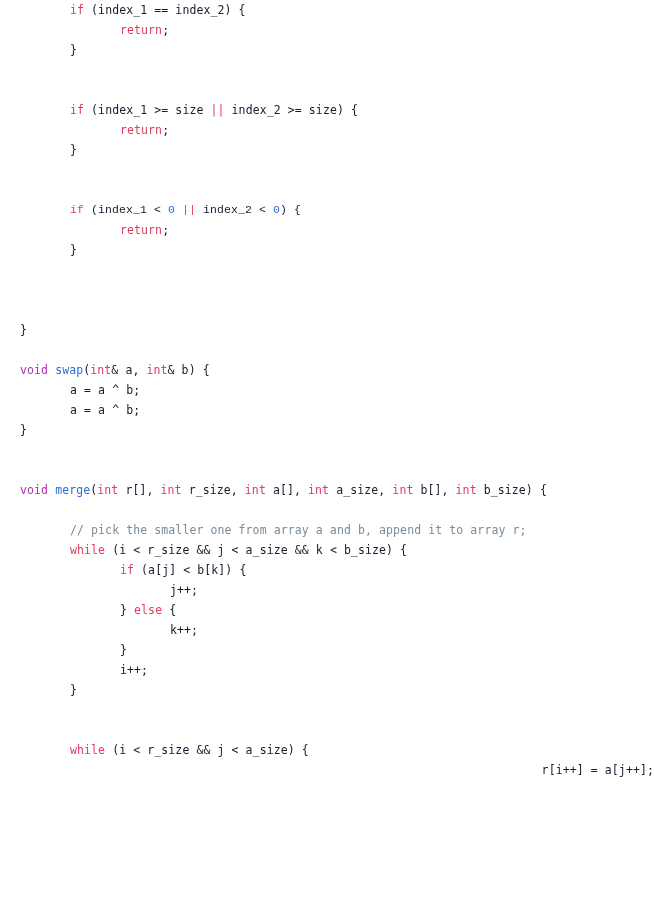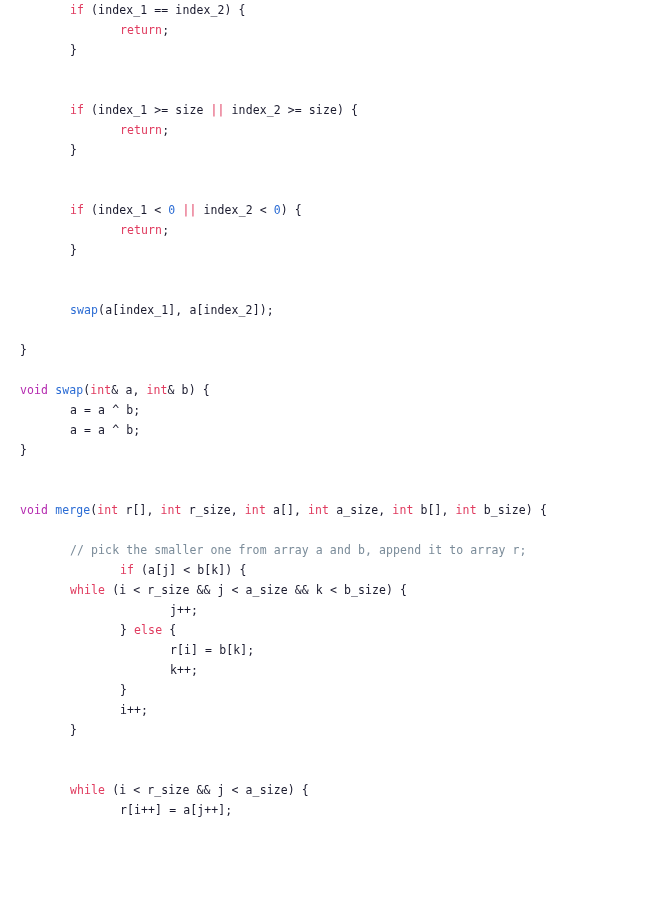--- a/index.html
+++ b/index.html
@@ -43,44 +43,42 @@
     <div class="code-line" style="padding-left: 50px;"><span class="t-kw">if</span><span class="t-pl"> (index_1 == index_2) {</span></div>
     <div class="code-line" style="padding-left: 100px;"><span class="t-kw">return</span><span class="t-pl">;</span></div>
     <div class="code-line" style="padding-left: 50px;"><span class="t-pl">}</span></div>
     <div class="code-line blank" style="padding-left: 0px;">&nbsp;</div>
     <div class="code-line blank" style="padding-left: 0px;">&nbsp;</div>
     <div class="code-line" style="padding-left: 50px;"><span class="t-kw">if</span><span class="t-pl"> (index_1 &gt;= size </span><span class="t-kw">||</span><span class="t-pl"> index_2 &gt;= size) {</span></div>
     <div class="code-line" style="padding-left: 100px;"><span class="t-kw">return</span><span class="t-pl">;</span></div>
     <div class="code-line" style="padding-left: 50px;"><span class="t-pl">}</span></div>
     <div class="code-line blank" style="padding-left: 0px;">&nbsp;</div>
     <div class="code-line blank" style="padding-left: 0px;">&nbsp;</div>
-    <div class="code-line" style="padding-left: 50px;"><span class="t-kw">if</span><span class="t-pl"> (index_1 &lt; </span><span class="t-num">0</span><span class="t-pl"> </span><span class="t-kw">||</span><span class="t-pl"> index_2 &lt; </span><span class="t-num">0</span><span class="t-pl">) {</span></div>
+    <div class="code-line" style="padding-left: 50px; font-family: Liberation Mono, monospace;"><span class="t-kw">if</span><span class="t-pl"> (index_1 &lt; </span><span class="t-num">0</span><span class="t-pl"> </span><span class="t-kw">||</span><span class="t-pl"> index_2 &lt; </span><span class="t-num">0</span><span class="t-pl">) {</span></div>
     <div class="code-line" style="padding-left: 100px;"><span class="t-kw">return</span><span class="t-pl">;</span></div>
     <div class="code-line" style="padding-left: 50px;"><span class="t-pl">}</span></div>
     <div class="code-line blank" style="padding-left: 0px;">&nbsp;</div>
     <div class="code-line blank" style="padding-left: 0px;">&nbsp;</div>
-    <div class="code-line" style="padding-left: 50px;"><span class="t-fn">swap</span><span class="t-pl">(a[index_1], a[index_2]);</span></div>
     <div class="code-line blank" style="padding-left: 0px;">&nbsp;</div>
     <div class="code-line" style="padding-left: 0px;"><span class="t-pl">}</span></div>
     <div class="code-line blank" style="padding-left: 0px;">&nbsp;</div>
     <div class="code-line" style="padding-left: 0px;"><span class="t-void">void</span><span class="t-pl"> </span><span class="t-fn">swap</span><span class="t-pl">(</span><span class="t-type">int</span><span class="t-pl">&amp; a, </span><span class="t-type">int</span><span class="t-pl">&amp; b) {</span></div>
     <div class="code-line" style="padding-left: 50px;"><span class="t-pl">a = a ^ b;</span></div>
     <div class="code-line" style="padding-left: 50px;"><span class="t-pl">a = a ^ b;</span></div>
     <div class="code-line" style="padding-left: 0px;"><span class="t-pl">}</span></div>
     <div class="code-line blank" style="padding-left: 0px;">&nbsp;</div>
     <div class="code-line blank" style="padding-left: 0px;">&nbsp;</div>
     <div class="code-line" style="padding-left: 0px;"><span class="t-void">void</span><span class="t-pl"> </span><span class="t-fn">merge</span><span class="t-pl">(</span><span class="t-type">int</span><span class="t-pl"> r[], </span><span class="t-type">int</span><span class="t-pl"> r_size, </span><span class="t-type">int</span><span class="t-pl"> a[], </span><span class="t-type">int</span><span class="t-pl"> a_size, </span><span class="t-type">int</span><span class="t-pl"> b[], </span><span class="t-type">int</span><span class="t-pl"> b_size) {</span></div>
     <div class="code-line blank" style="padding-left: 0px;">&nbsp;</div>
     <div class="code-line" style="padding-left: 50px;"><span class="t-com">// pick the smaller one from array a and b, append it to array r;</span></div>
+    <div class="code-line" style="padding-left: 50px;"><span class="t-kw">while</span><span class="t-pl"> (i &lt; r_size &amp;&amp; j &lt; a_size &amp;&amp; k &lt; b_size) {</span></div>
     <div class="code-line" style="padding-left: 100px;"><span class="t-kw">if</span><span class="t-pl"> (a[j] &lt; b[k]) {</span></div>
-    <div class="code-line" style="padding-left: 50px;"><span class="t-kw">while</span><span class="t-pl"> (i &lt; r_size &amp;&amp; j &lt; a_size &amp;&amp; k &lt; b_size) {</span></div>
     <div class="code-line" style="padding-left: 150px;"><span class="t-pl">j++;</span></div>
     <div class="code-line" style="padding-left: 100px;"><span class="t-pl">} </span><span class="t-kw">else</span><span class="t-pl"> {</span></div>
-    <div class="code-line" style="padding-left: 150px;"><span class="t-pl">r[i] = b[k];</span></div>
     <div class="code-line" style="padding-left: 150px;"><span class="t-pl">k++;</span></div>
     <div class="code-line" style="padding-left: 100px;"><span class="t-pl">}</span></div>
     <div class="code-line" style="padding-left: 100px;"><span class="t-pl">i++;</span></div>
     <div class="code-line" style="padding-left: 50px;"><span class="t-pl">}</span></div>
     <div class="code-line blank" style="padding-left: 0px;">&nbsp;</div>
     <div class="code-line blank" style="padding-left: 0px;">&nbsp;</div>
     <div class="code-line" style="padding-left: 50px;"><span class="t-kw">while</span><span class="t-pl"> (i &lt; r_size &amp;&amp; j &lt; a_size) {</span></div>
-    <div class="code-line" style="padding-left: 100px;"><span class="t-pl">r[i++] = a[j++];</span></div>
+    <div class="code-line" style="padding-left: 100px; text-align: right;"><span class="t-pl">r[i++] = a[j++];</span></div>
   </div>
 
 </body></html>

